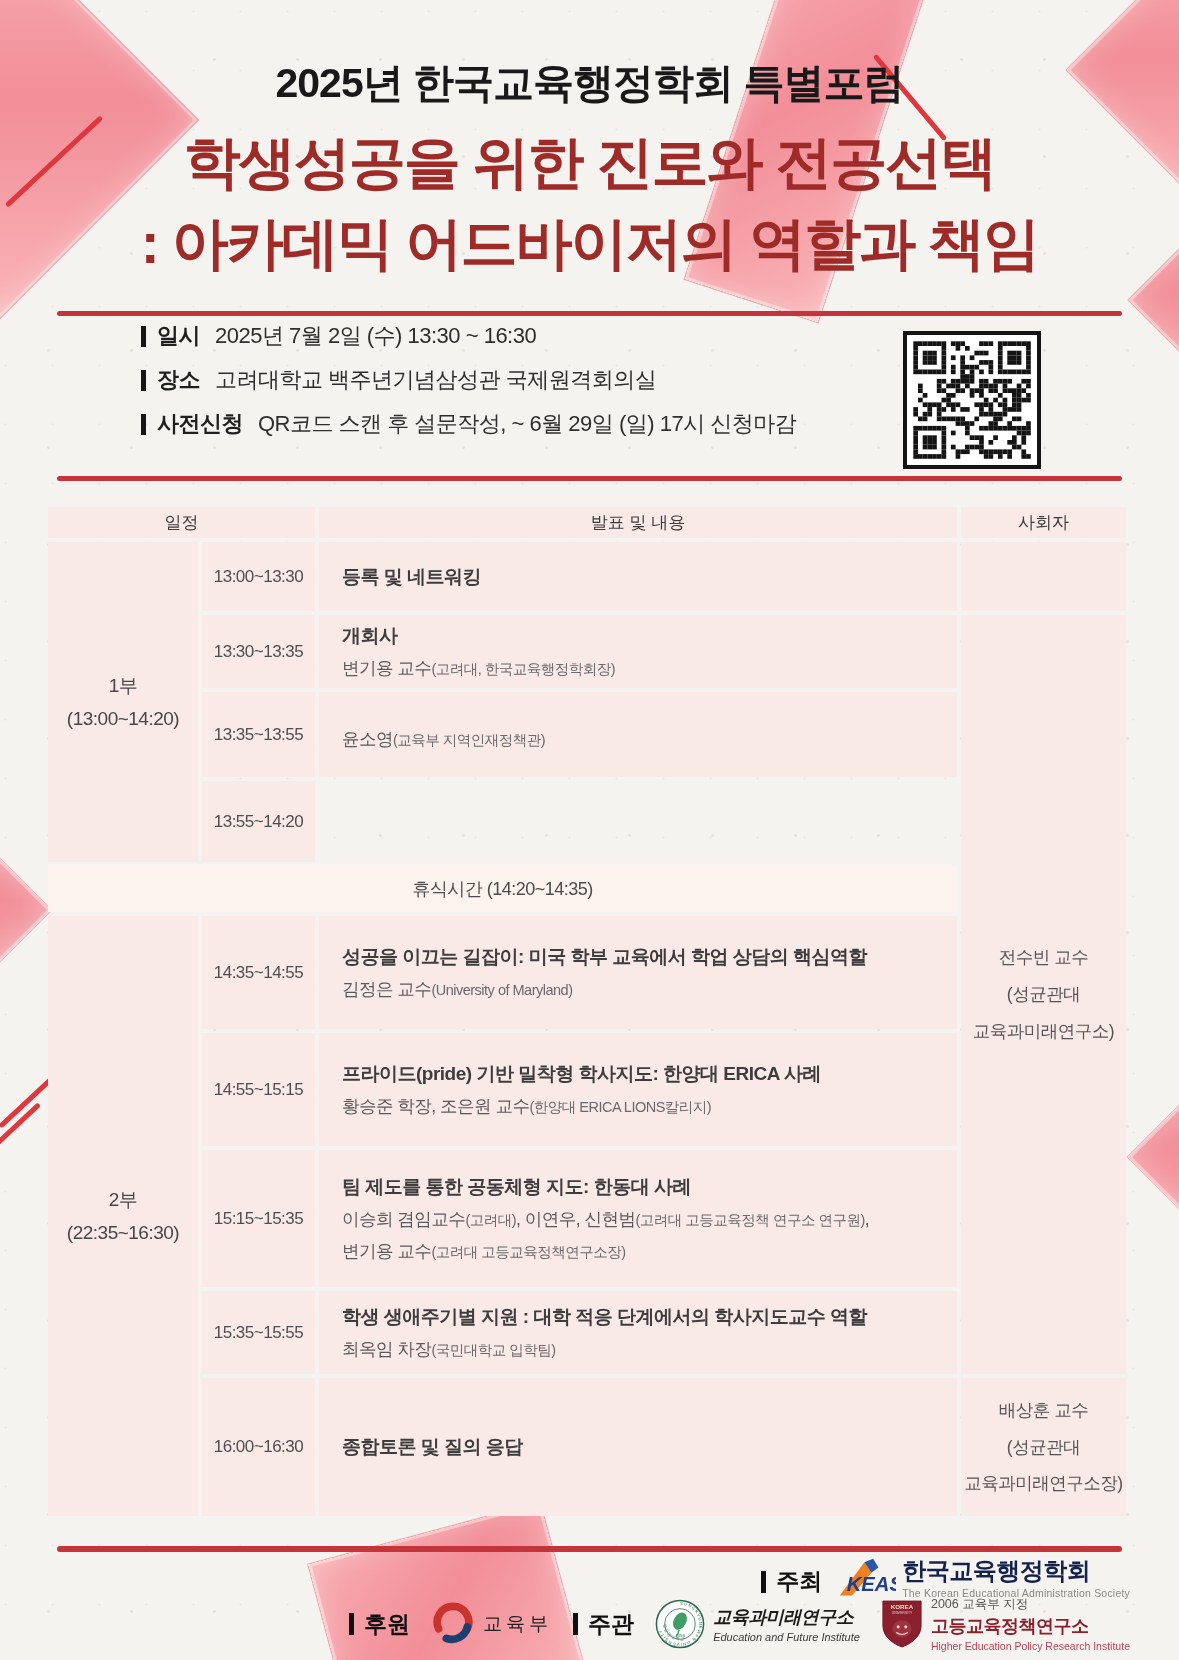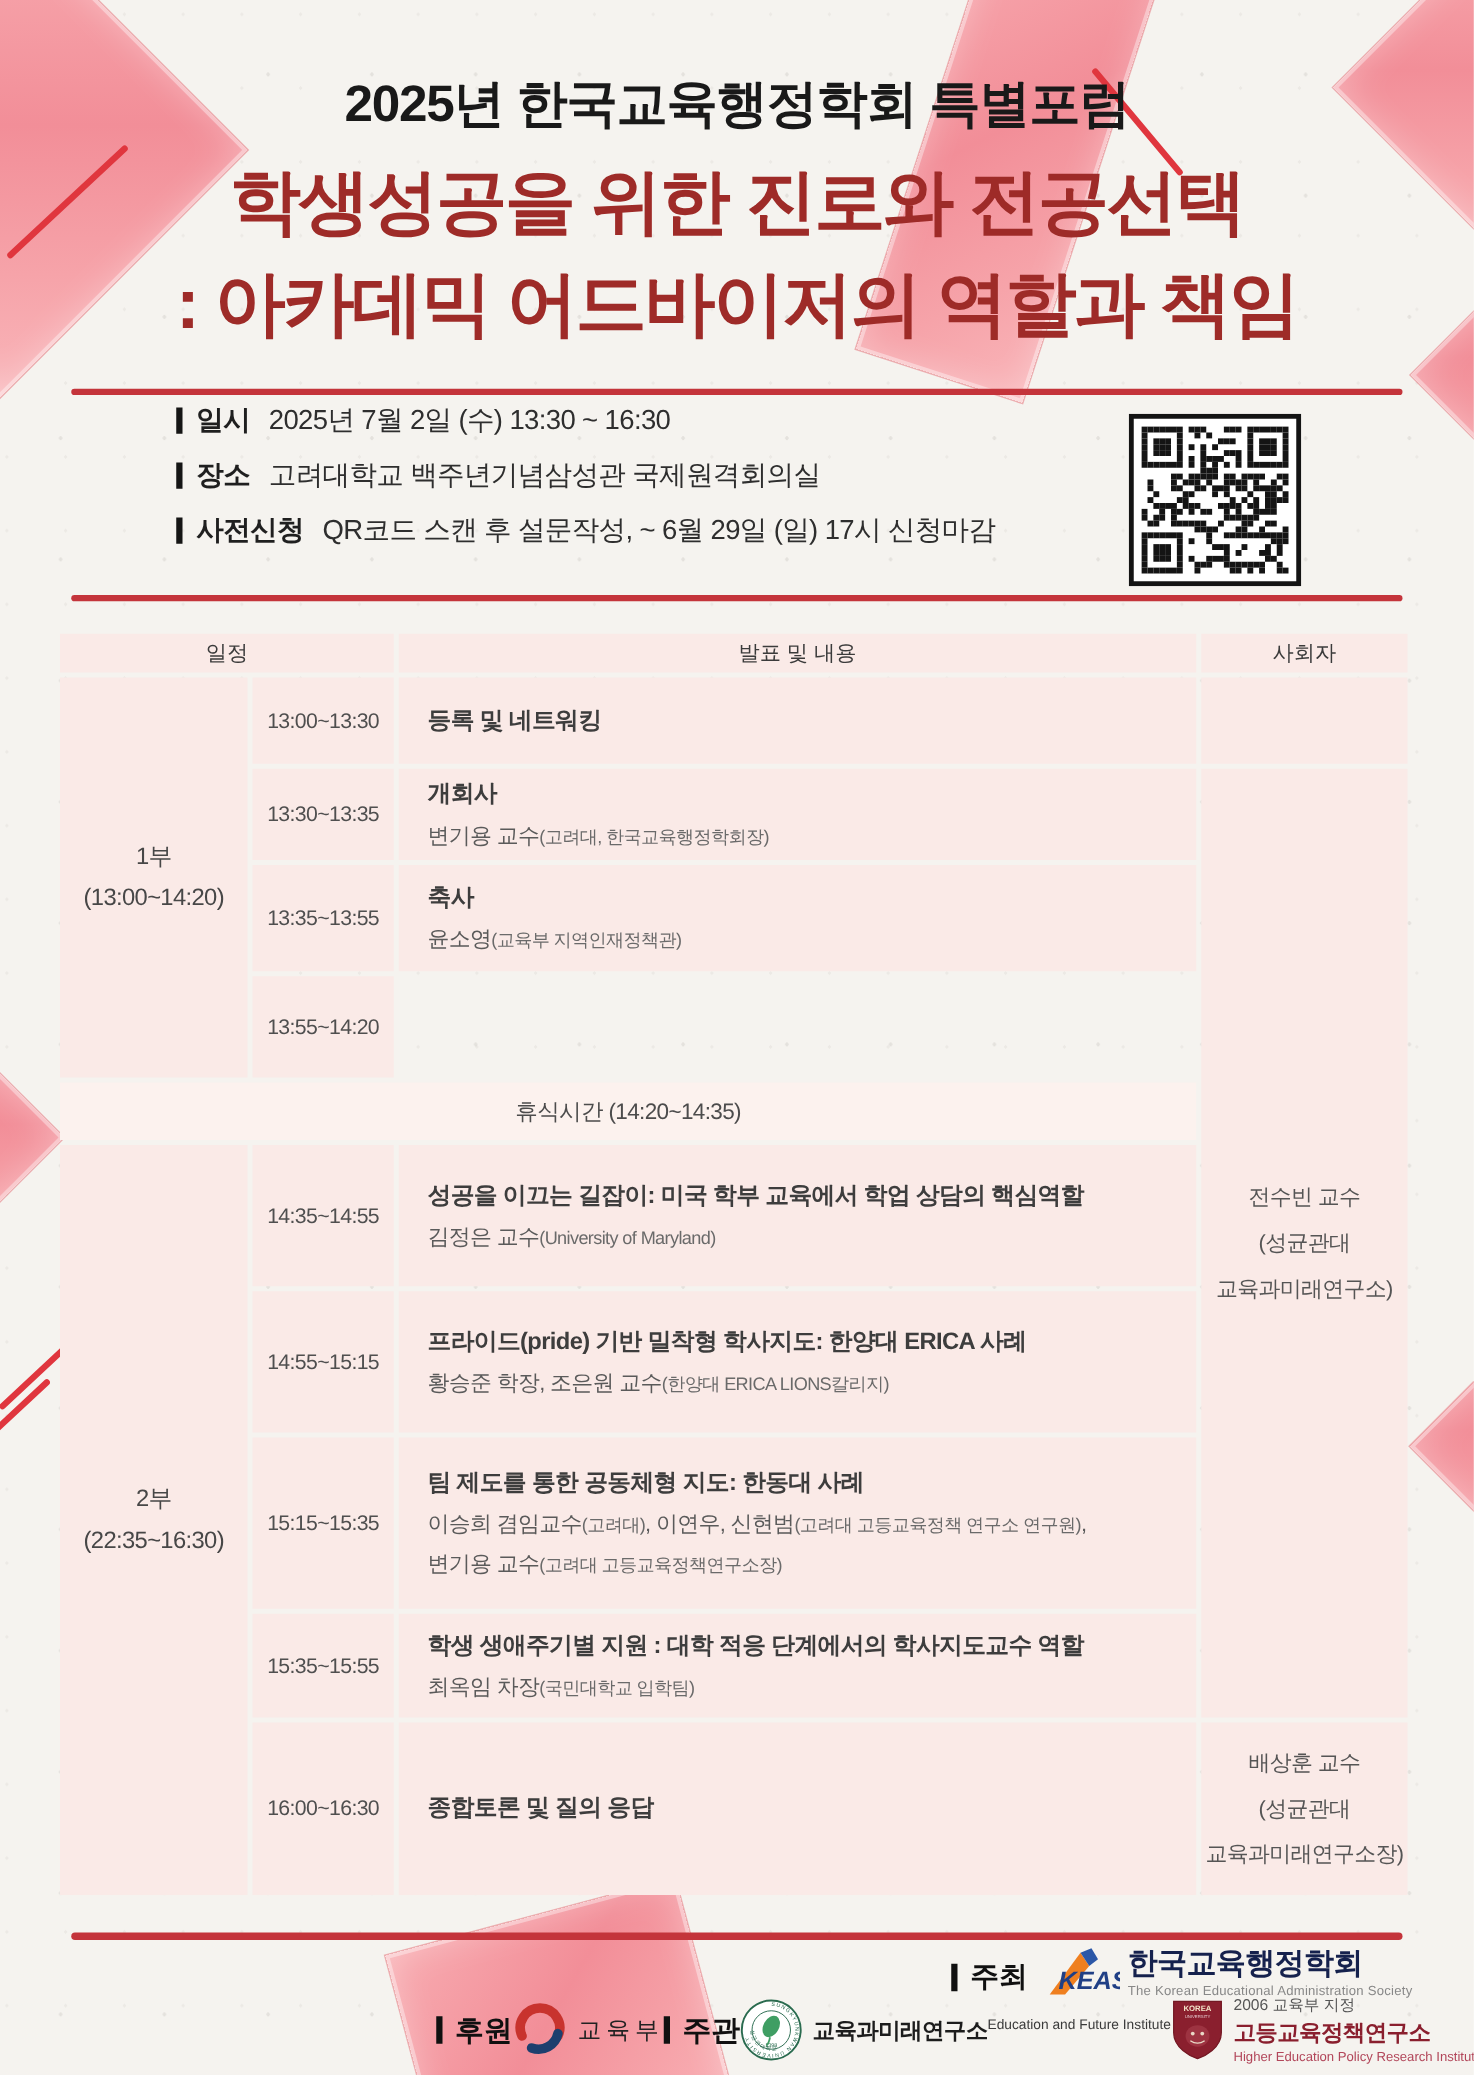--- a/index.html
+++ b/index.html
@@ -70,21 +70,21 @@
   .keas-en{font-size:10.5px;color:#888;margin-top:3px;letter-spacing:0.2px;}
   .sponsor-row{position:absolute;top:1596px;left:349px;right:49px;z-index:1;
       display:flex;align-items:center;justify-content:space-between;white-space:nowrap;}
   .logo-block{display:flex;align-items:center;gap:8px;}
   .moe-name{font-size:19px;color:#222;letter-spacing:4px;font-weight:500;}
   .nrf-box{background:#fff;display:flex;align-items:center;gap:4px;padding:7px 9px;}
   .nrf-abbr{font-size:24px;font-weight:800;color:var(--nrf-blue);font-style:italic;letter-spacing:-1px;}
   .nrf-col{display:flex;flex-direction:column;margin-left:2px;}
   .nrf-kr{font-size:15px;font-weight:800;color:var(--nrf-blue);letter-spacing:-0.5px;}
   .nrf-en{font-size:6px;color:var(--nrf-blue);margin-top:1px;}
-  .efi-col{display:flex;flex-direction:row;}
+  .efi-col{display:flex;flex-direction:column;font-style:italic;}
   .efi-kr{font-size:18px;font-weight:800;color:#1c1c1c;letter-spacing:-0.5px;}
   .efi-en{font-size:11px;color:#3a3a3a;margin-top:2px;}
   .ku-col{display:flex;flex-direction:column;}
   .ku-tag{font-size:12.5px;color:#555;}
   .ku-kr{font-size:18px;font-weight:800;color:var(--ku-crimson);letter-spacing:-0.5px;margin-top:1px;}
   .ku-en{font-size:10.5px;color:#b2465a;margin-top:2px;}
 </style>
 </head>
 <body>
 
@@ -461,21 +461,20 @@
       <div>
           <div class="speaker-line"><span>변기용 교수</span><span class="note">(고려대, 한국교육행정학회장)</span></div>
         </div>
     </div>
     <div class="mod-cell" style="grid-area:3/4/11/5">전수빈 교수
 (성균관대
 교육과미래연구소)</div>
 
     <div class="time-cell" style="grid-area:4/2/5/3">13:35~13:55</div>
     <div class="content-cell" style="grid-area:4/3/5/4">
-      <div class="session-title">축사</div>
       <div>
           <div class="speaker-line"><span>윤소영</span><span class="note">(교육부 지역인재정책관)</span></div>
         </div>
     </div>
 
     <div class="time-cell" style="grid-area:5/2/6/3">13:55~14:20</div>
 
     <div class="break-cell" style="grid-area:6/1/7/4">휴식시간 (14:20~14:35)</div>
 
     <div class="part-cell" style="grid-area:7/1/12/2">2부

